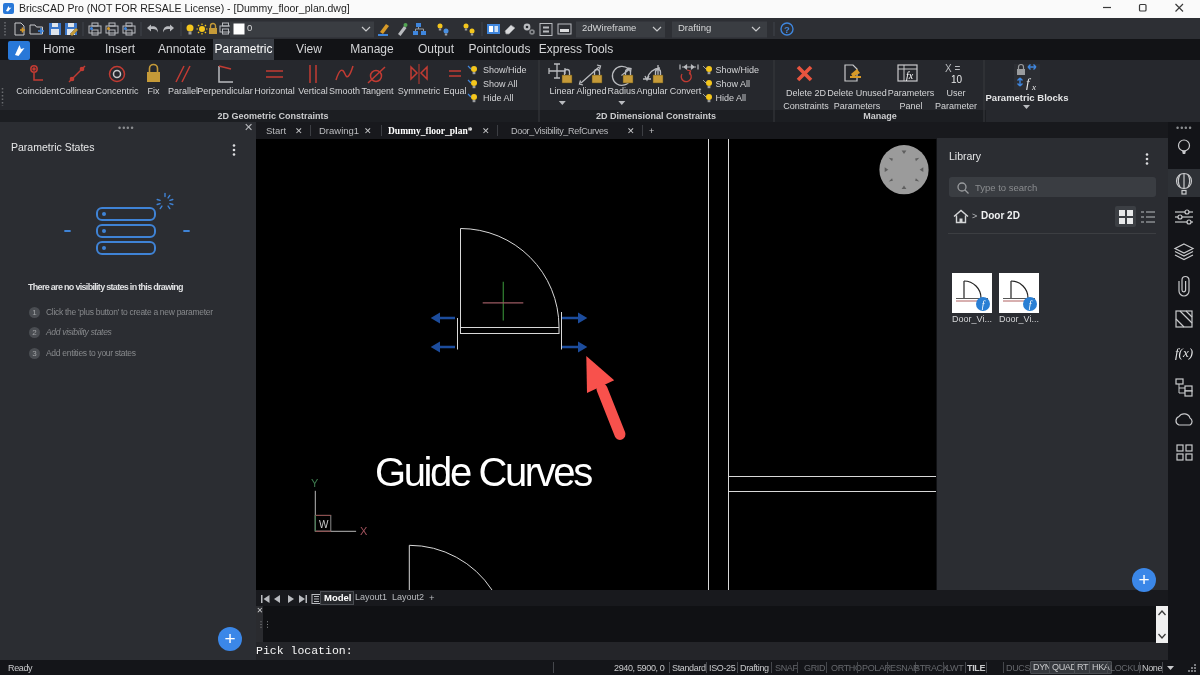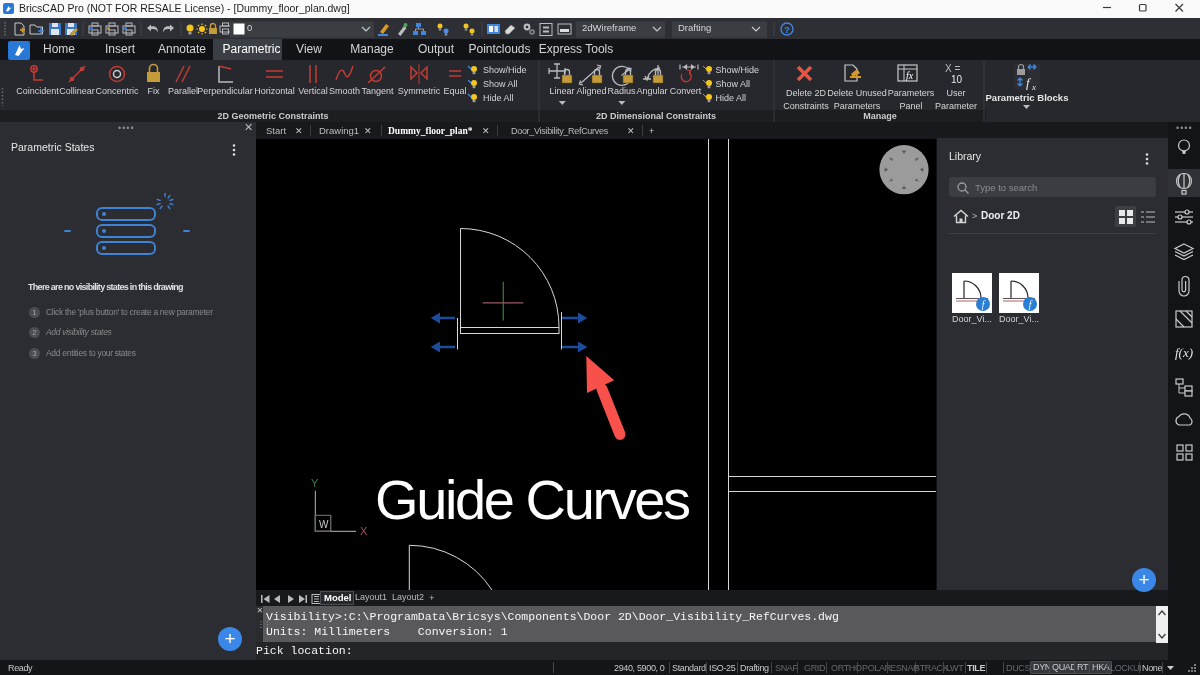--- a/index.html
+++ b/index.html
@@ -186,21 +186,21 @@
   <div class="abs" style="left:582px;top:22px;font-size:9.5px;color:#d6d7d8;">2dWireframe</div>
   <div class="abs" style="left:678px;top:22px;font-size:9.5px;color:#d6d7d8;">Drafting</div>
   <div class="abs" id="ribtabs"></div>
   <svg class="abs" style="left:8px;top:41px;" width="22" height="19">
     <rect x="0" y="0" width="22" height="19" rx="2" fill="#2878d8"></rect>
     <path d="M7 14 L11.5 4 L13 8 L16.5 7 L10.5 15 Z" fill="#fff"></path>
   </svg>
   <div class="abs rtab" style="left:34px;width:50px;">Home</div>
   <div class="abs rtab" style="left:95px;width:50px;">Insert</div>
   <div class="abs rtab" style="left:152px;width:60px;">Annotate</div>
-  <div class="abs rtab" style="left:213px;width:61px;background:#3a3e45;color:#fff;padding-left:8px;">Parametric</div>
+  <div class="abs rtab" style="left:213px;width:61px;background:#3a3e45;color:#fff;">Parametric</div>
   <div class="abs rtab" style="left:284px;width:50px;">View</div>
   <div class="abs rtab" style="left:342px;width:60px;">Manage</div>
   <div class="abs rtab" style="left:406px;width:60px;">Output</div>
   <div class="abs rtab" style="left:464px;width:71px;">Pointclouds</div>
   <div class="abs rtab" style="left:532px;width:88px;">Express Tools</div>
   <div class="abs" id="ribbon"></div>
   <div class="abs" id="riblabels"></div>
   <svg class="abs" style="left:0;top:60px;" width="1200" height="62" font-family="Liberation Sans">
     <line x1="2.5" y1="28" x2="2.5" y2="46" stroke="#6a6c70" stroke-width="1.5" stroke-dasharray="1.5 2"></line>
     <g stroke="#c23b33" stroke-width="1.5" fill="none">
@@ -456,21 +456,21 @@
       <line x1="59.3" y1="351.8" x2="59.3" y2="392.3"></line>
       <line x1="59.3" y1="392.3" x2="100.1" y2="392.3"></line>
     </g>
     <rect x="59.3" y="376.4" width="15.5" height="15.9" fill="none" stroke="#8a8a8a"></rect>
     <path d="M59.3 376.4 h15.5 M59.3 392.3 h15.5" stroke="#8f4a4a" fill="none"></path>
     <path d="M59.3 376.4 v15.9" stroke="#3e7a4e" fill="none"></path>
     <text x="55" y="348" font-size="11" fill="#3e7a4e" font-family="Liberation Sans">Y</text>
     <text x="104" y="396" font-size="11" fill="#a0525c" font-family="Liberation Sans">X</text>
     <text x="63" y="389" font-size="10" fill="#c8c8c8" font-family="Liberation Sans">W</text>
   </svg>
-  <div class="abs" style="left:375px;top:472px;color:#fff;font-size:56px;line-height:56px;letter-spacing:-2.4px;">Guide Curves</div>
+  <div class="abs" style="left:375px;top:444px;color:#fff;font-size:40px;line-height:56px;letter-spacing:-2.4px;">Guide Curves</div>
   <div class="abs" id="library"></div>
   <div class="abs" style="left:949px;top:150px;color:#e4e5e6;font-size:10.5px;">Library</div>
   <svg class="abs" style="left:1143px;top:152px;" width="8" height="14">
       <g fill="#dcdde0">
         <circle cx="4" cy="2.5" r="1.3"></circle>
         <circle cx="4" cy="7" r="1.3"></circle>
         <circle cx="4" cy="11.5" r="1.3"></circle>
       </g>
     </svg>
   <div class="abs" style="left:949px;top:177px;width:207px;height:20px;background:#3a3d42;border-radius:3px;"></div>
@@ -593,22 +593,20 @@
       <path d="M47.5 3 h1.5 v8 h-1.5 z M47 7 l-6 -4 v8 z"></path>
     </g>
     <rect x="54" y="2.5" width="9" height="9" fill="none" stroke="#b9bbbf"></rect>
     <path d="M56 4.5 h5 M56 7 h5 M56 9.5 h5" stroke="#b9bbbf" stroke-width="1"></path>
   </svg>
   <div class="abs" style="left:320px;top:591px;width:34px;height:14px;background:#26282c;border:1px solid #4a4d52;box-sizing:border-box;"></div>
   <div class="abs" style="left:324px;top:592px;color:#fff;font-size:9.5px;font-weight:bold;">Model</div>
   <div class="abs" style="left:355px;top:592px;color:#b9bbbf;font-size:9px;">Layout1</div>
   <div class="abs" style="left:392px;top:592px;color:#b9bbbf;font-size:9px;">Layout2</div>
   <div class="abs" style="left:429px;top:592px;color:#b9bbbf;font-size:9.5px;">+</div>
-  <div class="abs" id="cmdarea"><span style="margin-left:10px;">Visibility&gt;:C:\ProgramData\Bricsys\Components\Door 2D\Door_Visibility_RefCurves.dwg</span><br>
-  <span style="margin-left:10px;">Units: Millimeters&nbsp;&nbsp;&nbsp;&nbsp;Conversion: 1</span></div>
   <div class="abs" id="pickrow"><span style="">Pick location:</span></div>
   <div class="abs" id="statusbar"></div>
   <div class="abs stitem" style="left:8px;">Ready</div>
   <div class="abs stsep" style="left:553px;"></div>
   <div class="abs stitem" style="left:614px;">2940, 5900, 0</div>
   <div class="abs stsep" style="left:669px;"></div>
   <div class="abs stitem" style="left:672px;">Standard</div>
   <div class="abs stsep" style="left:706px;"></div>
   <div class="abs stitem" style="left:709px;">ISO-25</div>
   <div class="abs stsep" style="left:737px;"></div>

